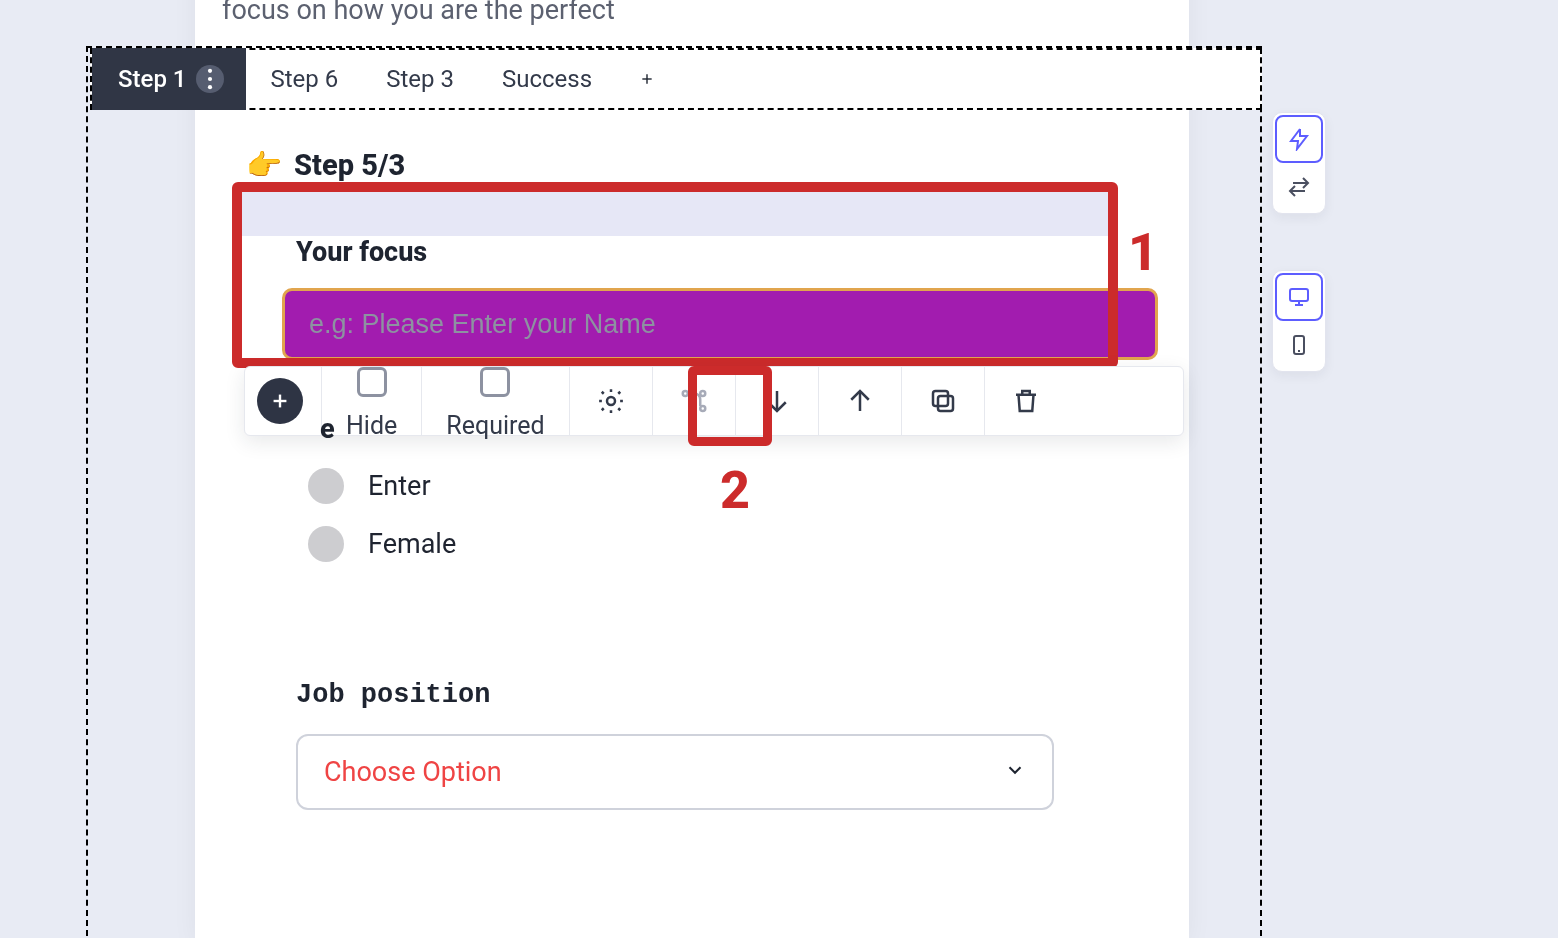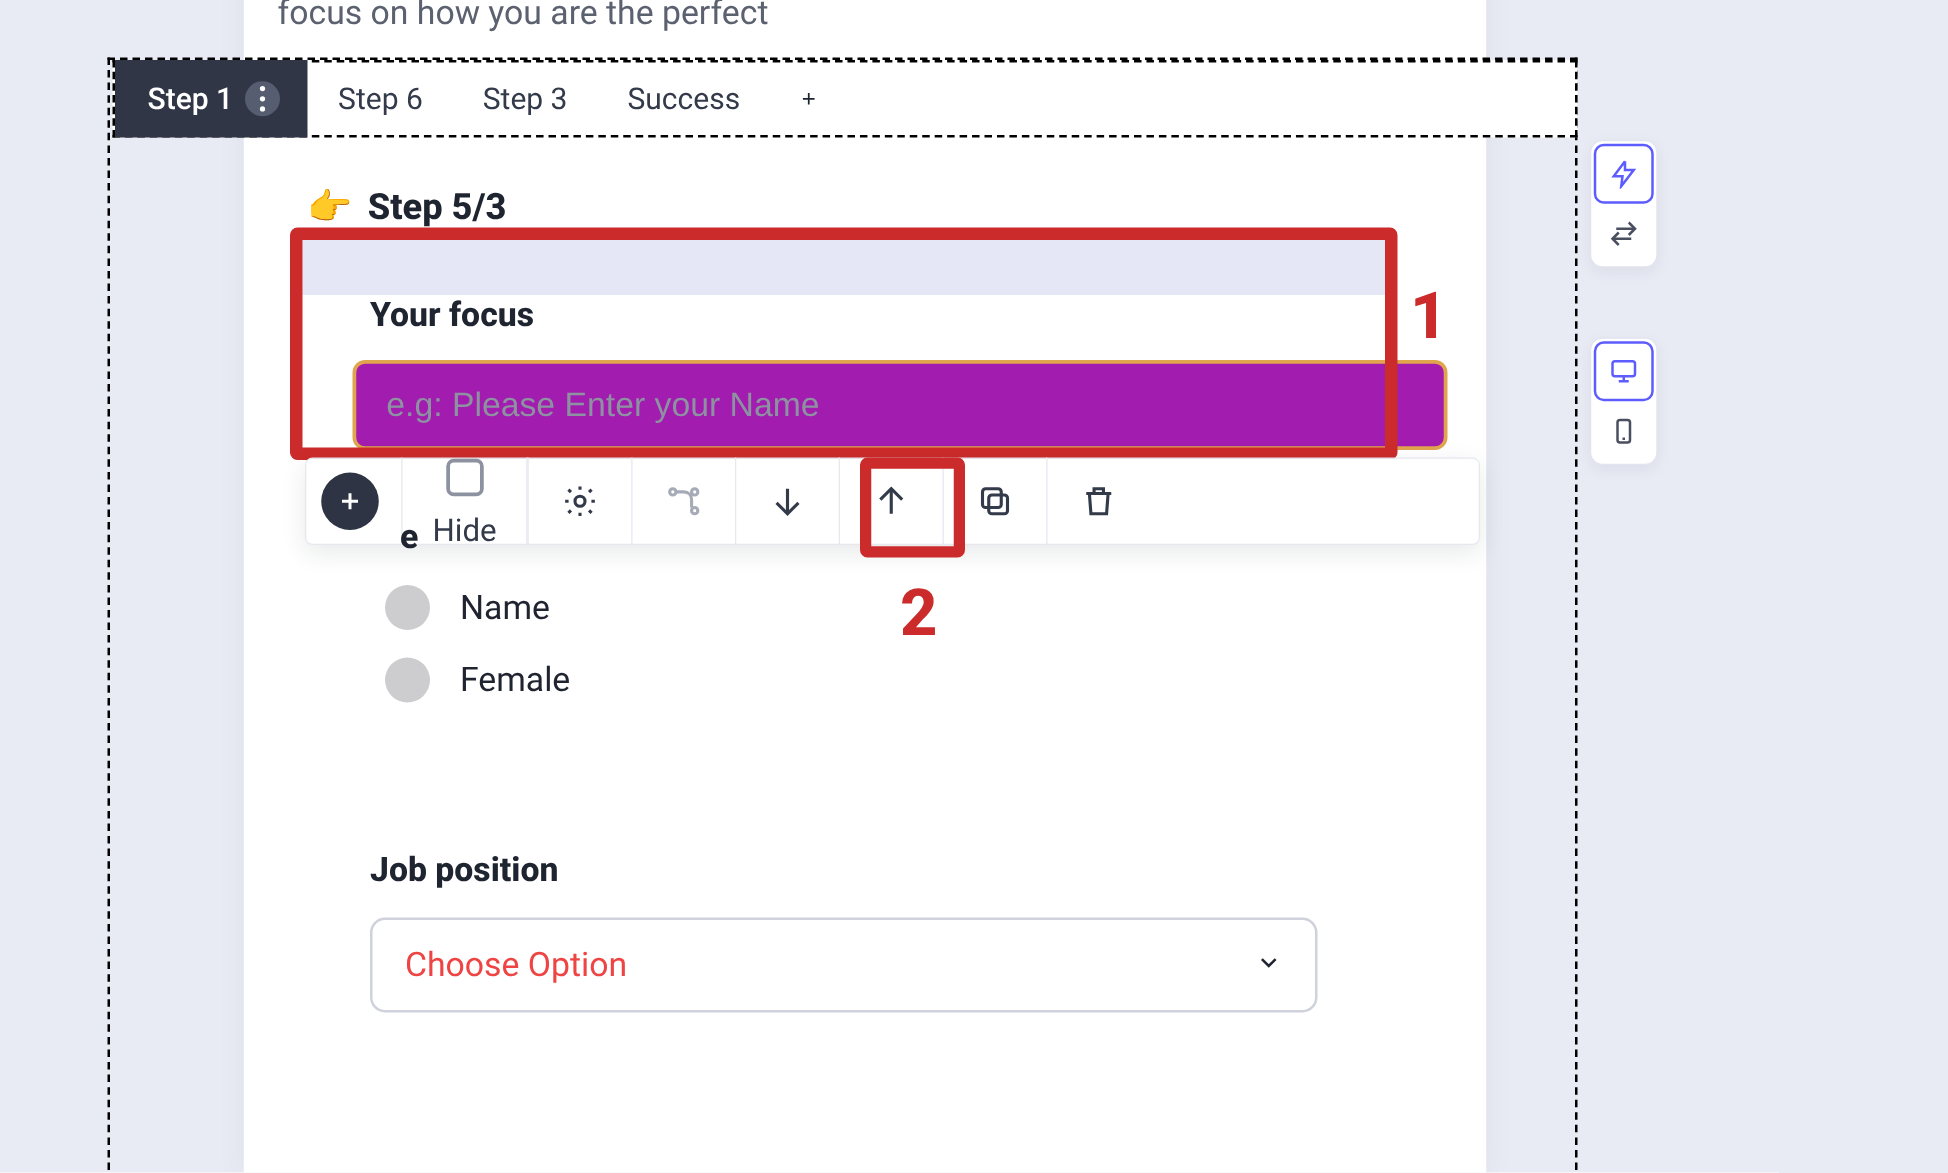--- a/index.html
+++ b/index.html
@@ -262,21 +262,21 @@
   }
   .radio-dot {
     width: 36px; height: 36px;
     border-radius: 50%;
     background: var(--grey-radio);
     flex: 0 0 auto;
   }
 
   .jobpos-label {
     position: absolute;
-    left: 296px; top: 680px;
+    left: 296px; top: 680px; font-family: Liberation Mono, monospace;
   }
 
   .select {
     position: absolute;
     left: 296px; top: 734px;
     width: 758px; height: 76px;
     border: 2px solid #cfd2db;
     border-radius: 12px;
     display: flex;
     align-items: center;
@@ -381,20 +381,24 @@
         <line x1="12" y1="5" x2="12" y2="19"></line>
         <line x1="5" y1="12" x2="19" y2="12"></line>
       </svg>
   </div>
   <div class="tb-sep"></div>
   <div class="tb-item">
     <span class="cb"></span>
     <span>Hide</span>
   </div>
   <div class="tb-sep"></div>
+  <div class="tb-item">
+    <span class="cb"></span>
+    <span>Required</span>
+  </div>
   <div class="tb-sep"></div>
   <div class="tb-icon">
     <svg viewBox="0 0 24 24">
         <circle cx="12" cy="12" r="3.2"></circle>
         <path d="M12 2.5v2.2M12 19.3v2.2M4.6 4.6l1.6 1.6M17.8 17.8l1.6 1.6M2.5 12h2.2M19.3 12h2.2M4.6 19.4l1.6-1.6M17.8 6.2l1.6-1.6"></path>
       </svg>
   </div>
   <div class="tb-sep"></div>
   <div class="tb-icon tb-muted">
     <svg viewBox="0 0 24 24">
@@ -436,21 +440,21 @@
 </div>
 
 <div class="callout2"></div>
 <div class="callout-num-2">2</div>
 
 <div class="frag-e">e</div>
 
 <div class="radios">
   <label class="radio-row">
     <span class="radio-dot"></span>
-    <span>Name</span>
+    <span>Enter</span>
   </label>
   <label class="radio-row">
     <span class="radio-dot"></span>
     <span>Female</span>
   </label>
 </div>
 
 <div class="jobpos-label field-label">Job position</div>
 
 <div class="select">

